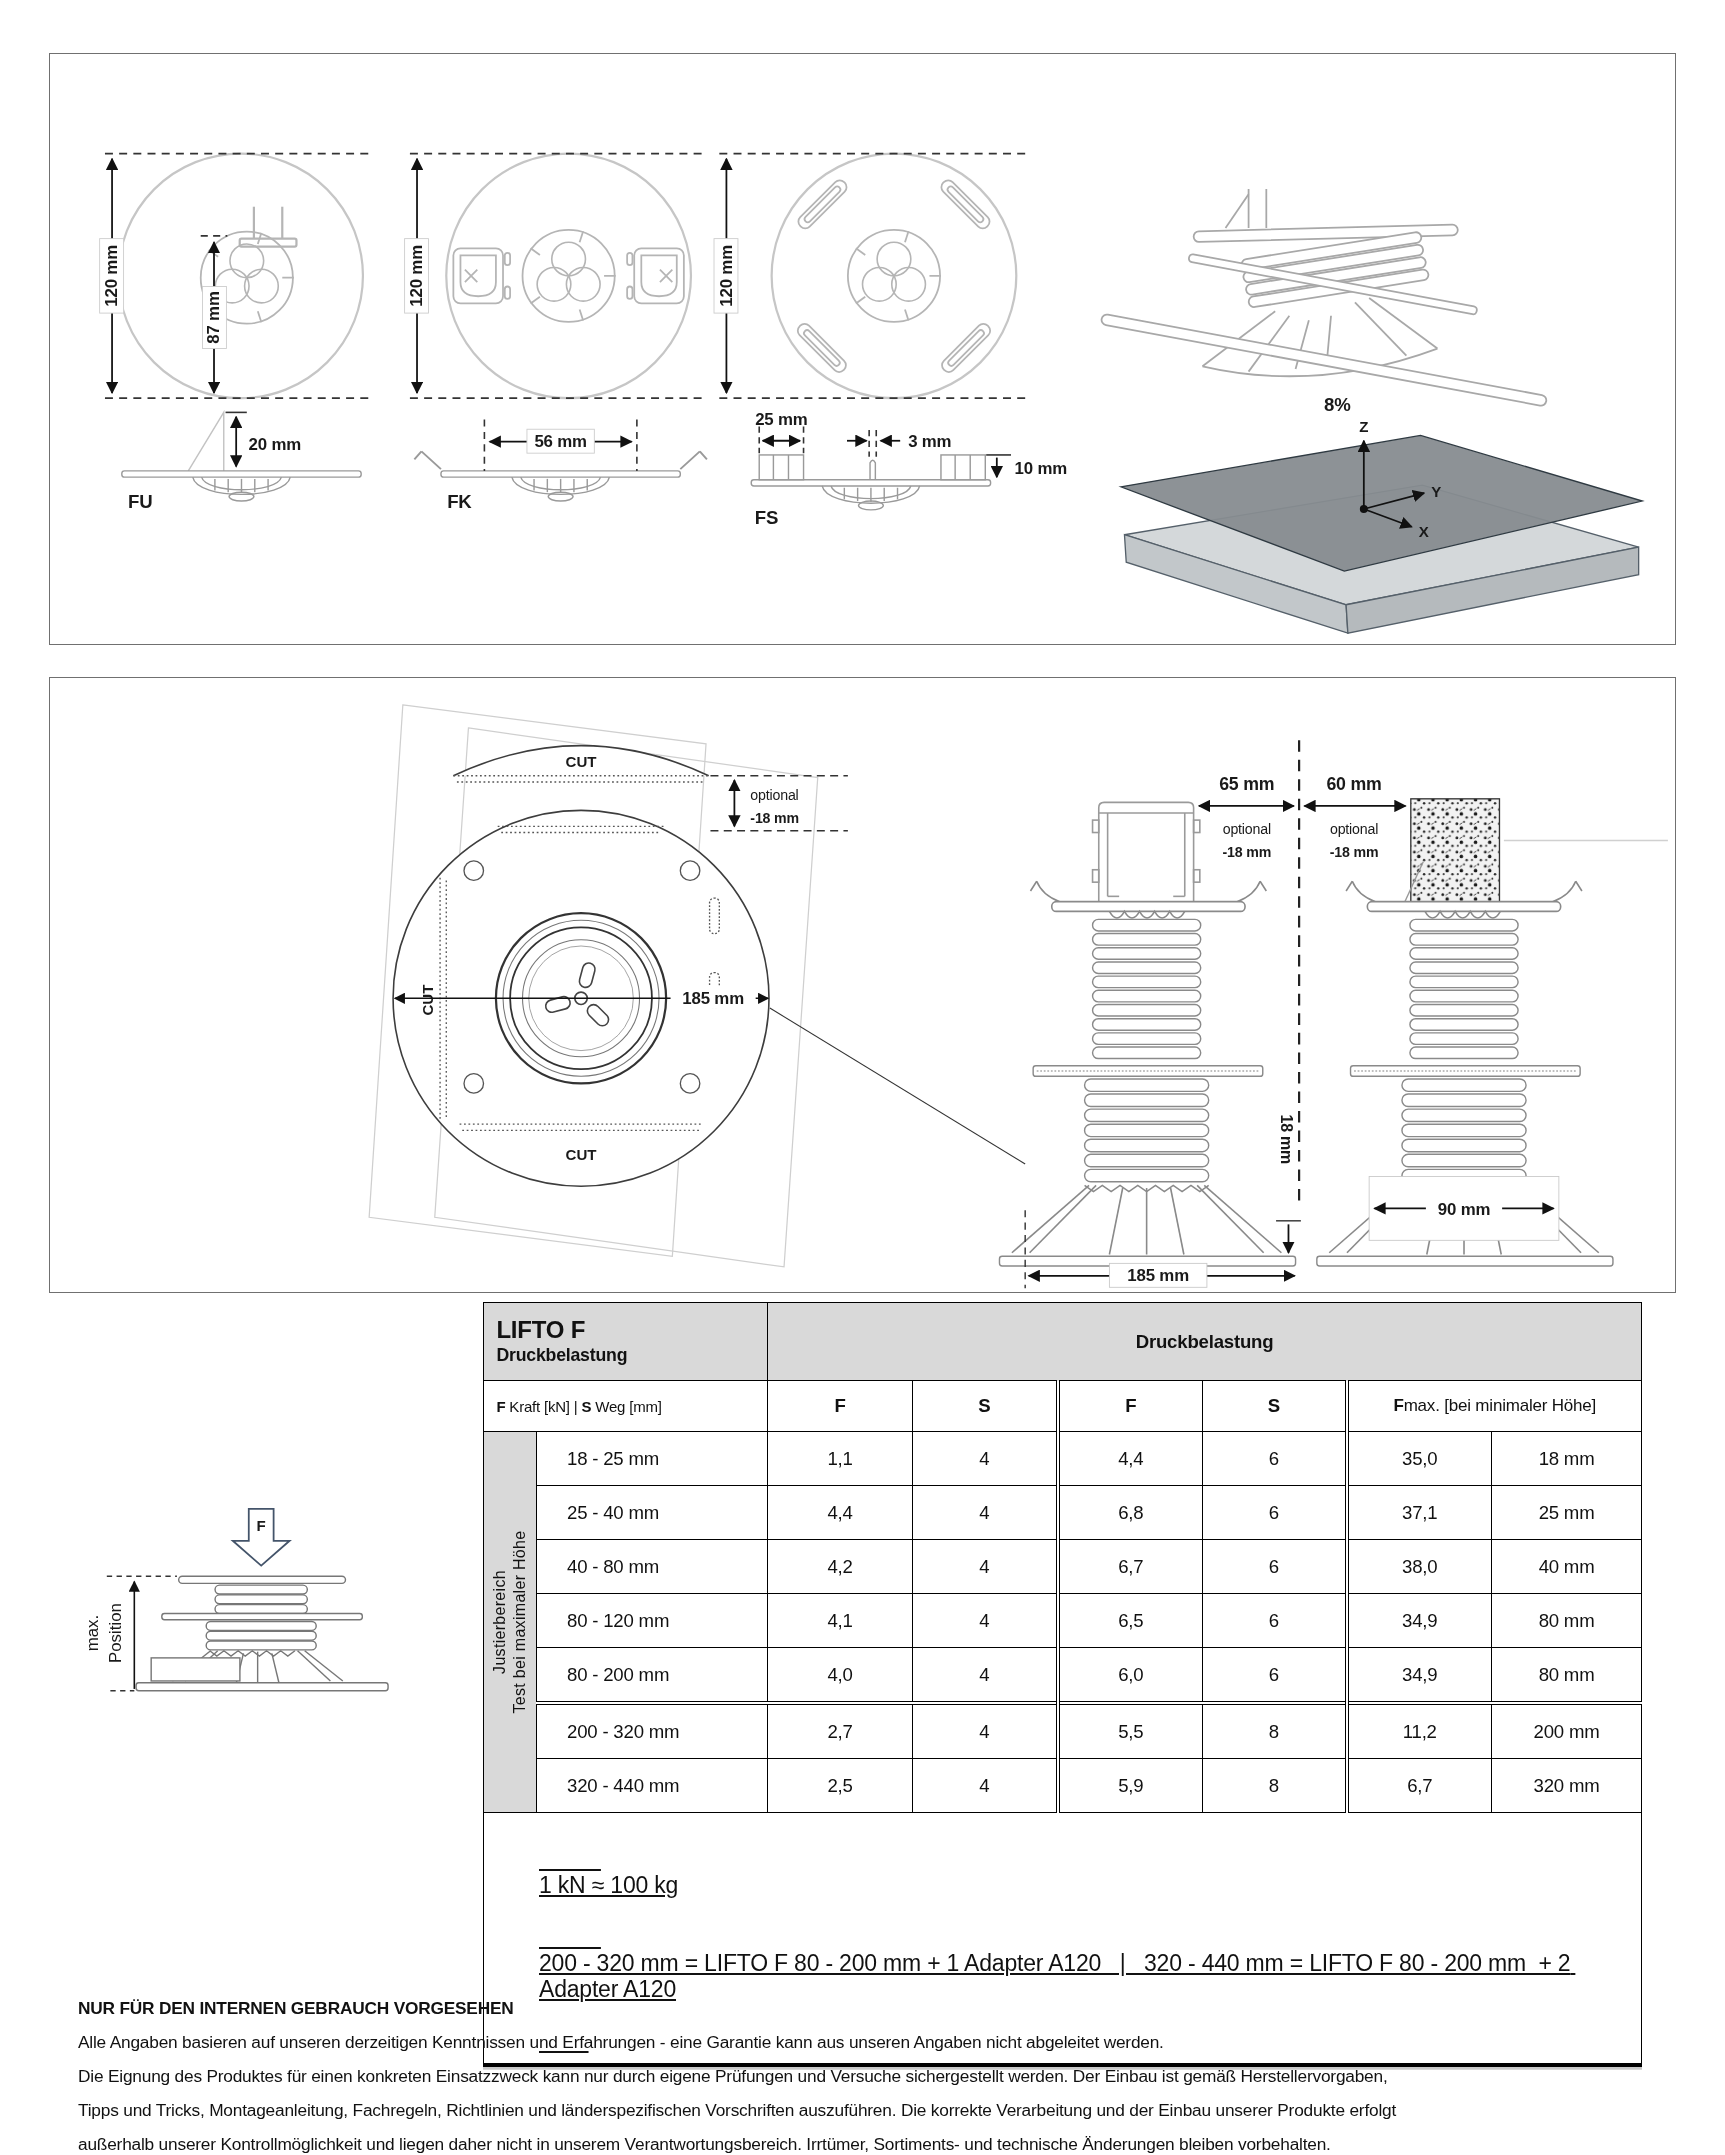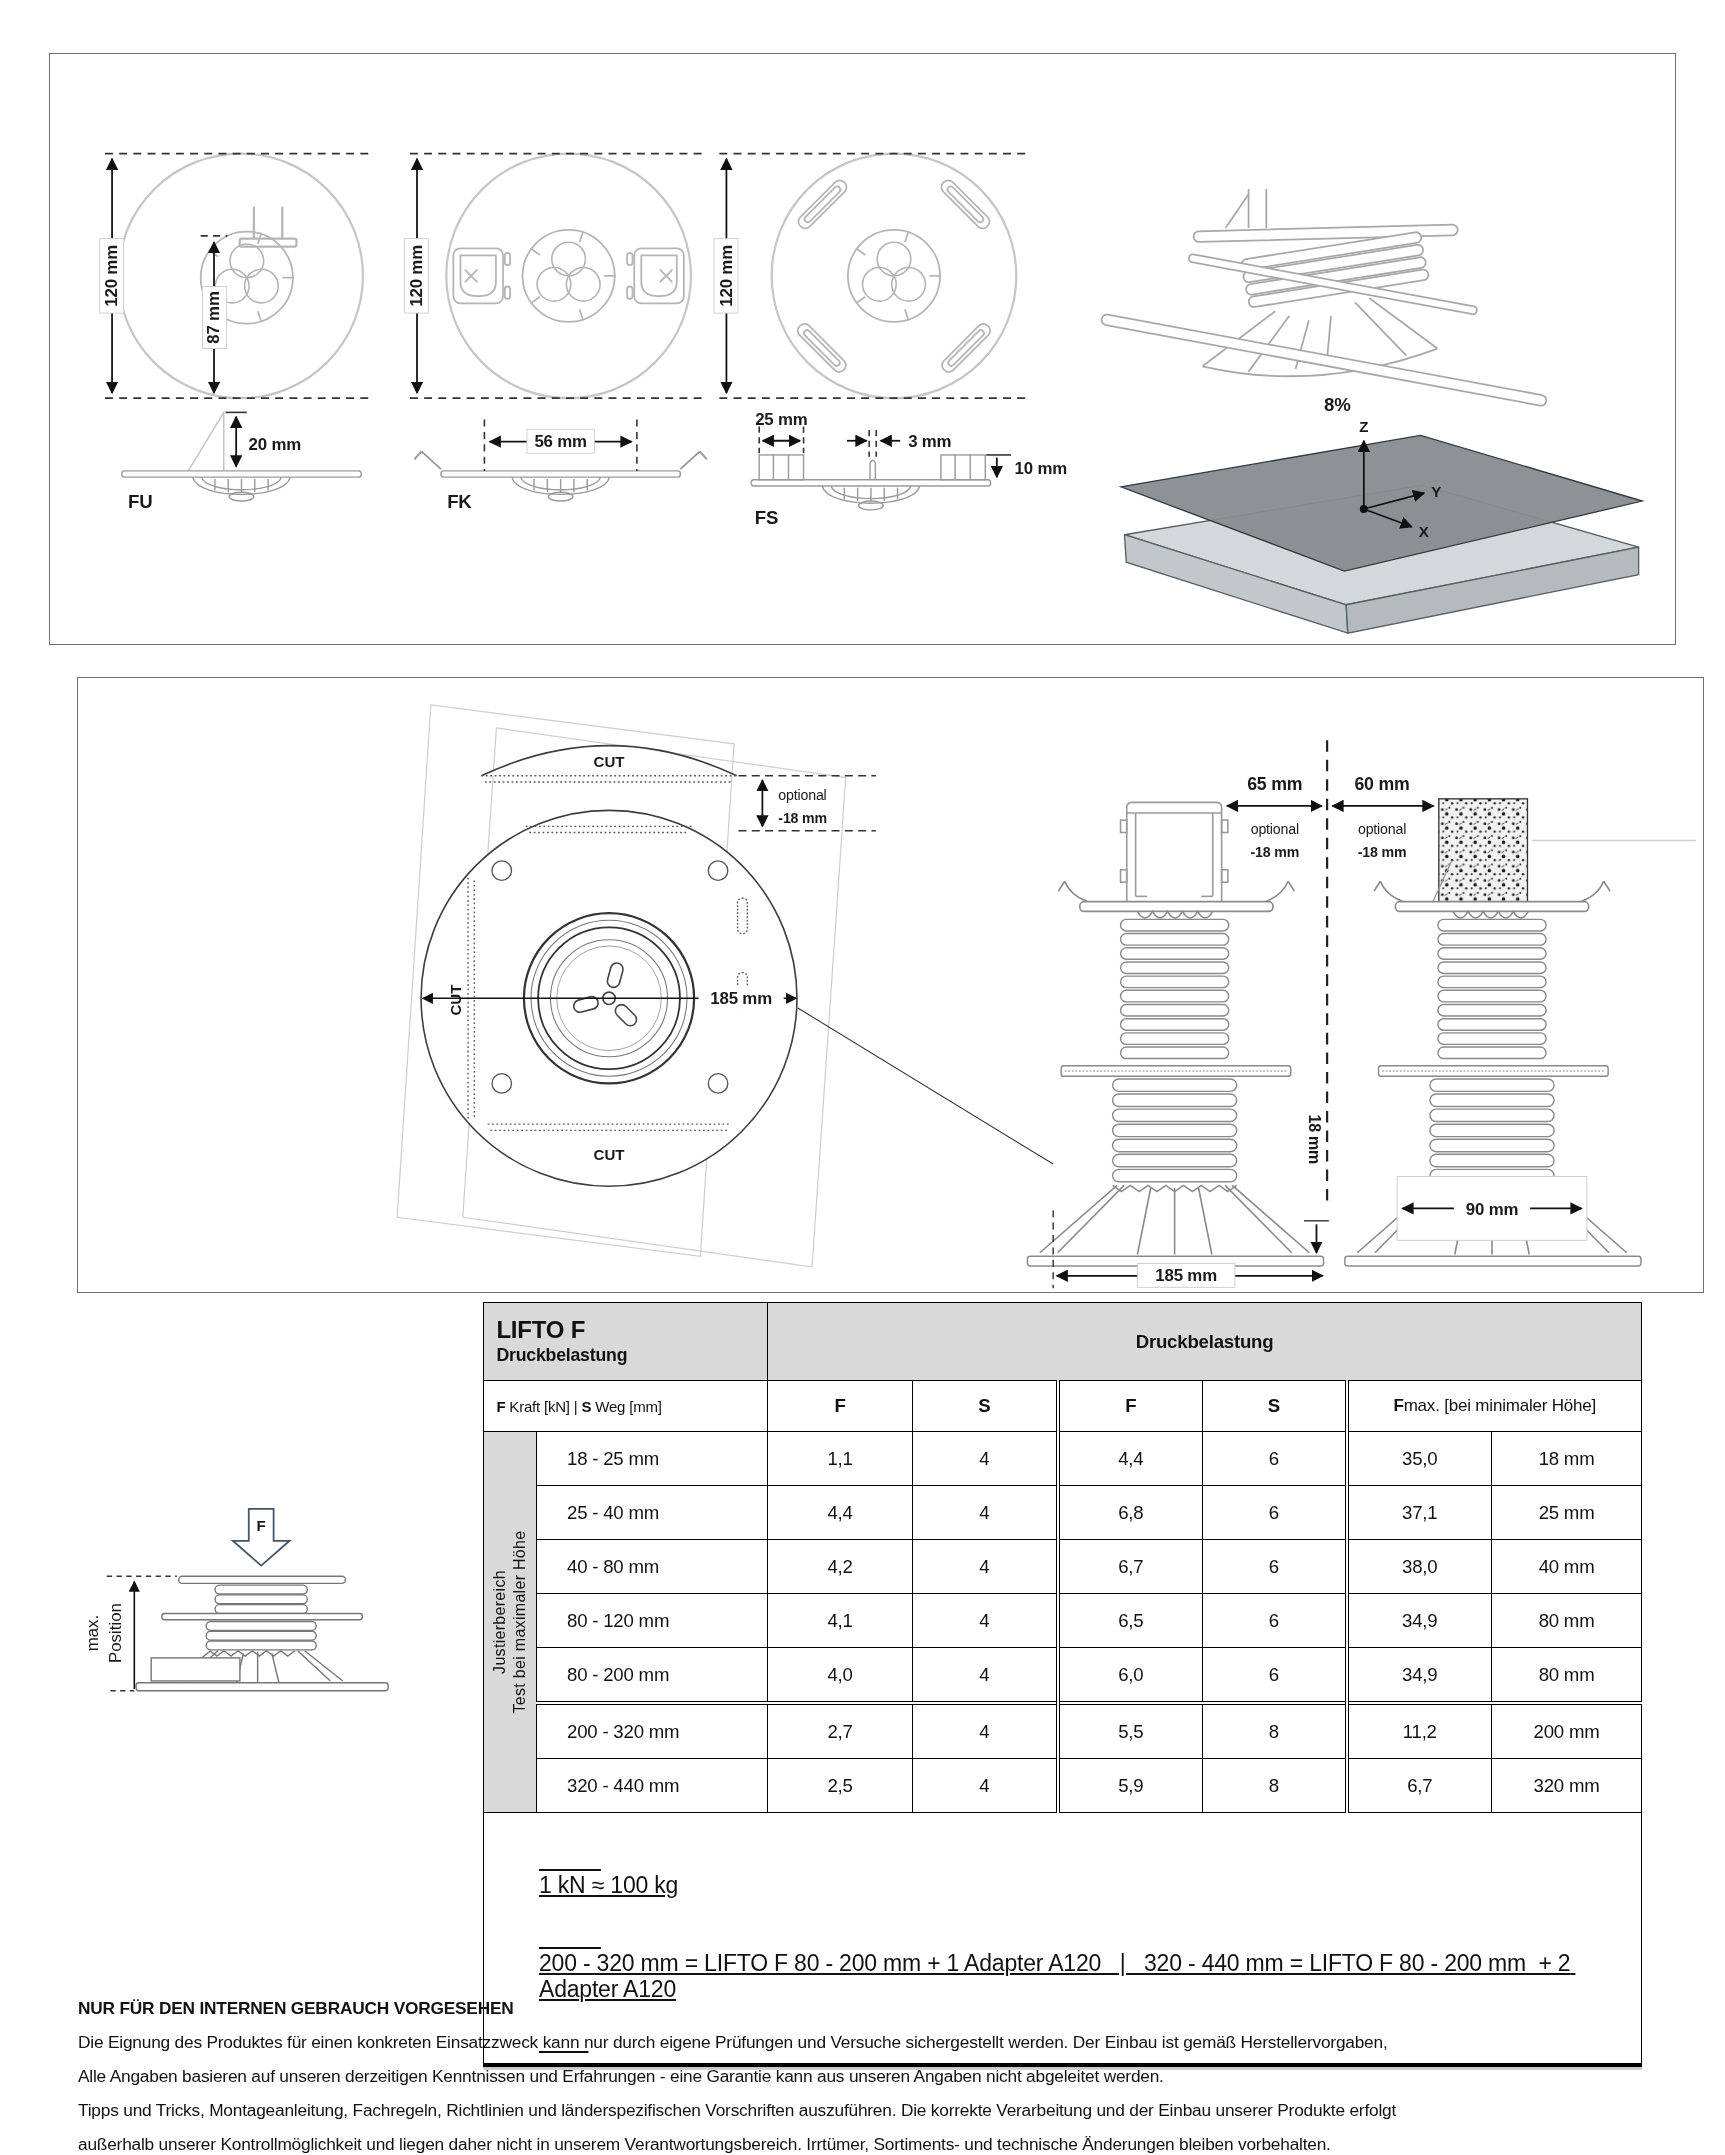--- a/index.html
+++ b/index.html
@@ -1,19 +1,19 @@
 <!DOCTYPE html>
 <html style="font-size:14px"><head>
 <meta charset="utf-8">
 <style>
   html,body{margin:0;padding:0;background:#fff;}
   body{width:1725px;height:2155px;position:relative;font-family:"Liberation Sans",sans-serif;color:#111;}
   .panel{position:absolute;background:#fff;border:1.8px solid #707070;}
   #panel1{left:49px;top:53px;width:1625px;height:590px;}
-  #panel2{left:49px;top:677px;width:1625px;height:614px;margin-left:28px;}
+  #panel2{left:49px;top:677px;width:1625px;height:614px;}
   svg{display:block;}
   svg text{fill:#1a1a1a;}
   .dim{font-size:19px;font-weight:600;letter-spacing:-0.2px;}
   .dimS{font-size:16px;font-weight:600;letter-spacing:-0.2px;}
   .dimR{font-size:16px;font-weight:400;letter-spacing:-0.2px;}
   .lbl{font-size:21px;font-weight:600;letter-spacing:-0.2px;}
   .cutT{font-size:17px;font-weight:600;}
   .axis{font-size:17px;font-weight:600;}
 
   
@@ -564,18 +564,18 @@
           <div>200 - 320 mm = LIFTO F 80 - 200 mm + 1 Adapter A120   |   320 - 440 mm = LIFTO F 80 - 200 mm  + 2 Adapter A120</div>
         </div>
       </td>
     </tr>
   </tfoot>
 </table>
 </div>
 
 <div id="disclaimer">
   <div class="dt">NUR FÜR DEN INTERNEN GEBRAUCH VORGESEHEN</div>
+  <div class="dl">Alle Angaben basieren auf unseren derzeitigen Kenntnissen und Erfahrungen - eine Garantie kann aus unseren Angaben nicht abgeleitet werden.</div>
   <div class="dl">Die Eignung des Produktes für einen konkreten Einsatzzweck kann nur durch eigene Prüfungen und Versuche sichergestellt werden. Der Einbau ist gemäß Herstellervorgaben,</div>
-  <div class="dl">Alle Angaben basieren auf unseren derzeitigen Kenntnissen und Erfahrungen - eine Garantie kann aus unseren Angaben nicht abgeleitet werden.</div>
   <div class="dl">Tipps und Tricks, Montageanleitung, Fachregeln, Richtlinien und länderspezifischen Vorschriften auszuführen. Die korrekte Verarbeitung und der Einbau unserer Produkte erfolgt</div>
   <div class="dl">außerhalb unserer Kontrollmöglichkeit und liegen daher nicht in unserem Verantwortungsbereich. Irrtümer, Sortiments- und technische Änderungen bleiben vorbehalten.</div>
 </div>
 
 
 </body></html>

